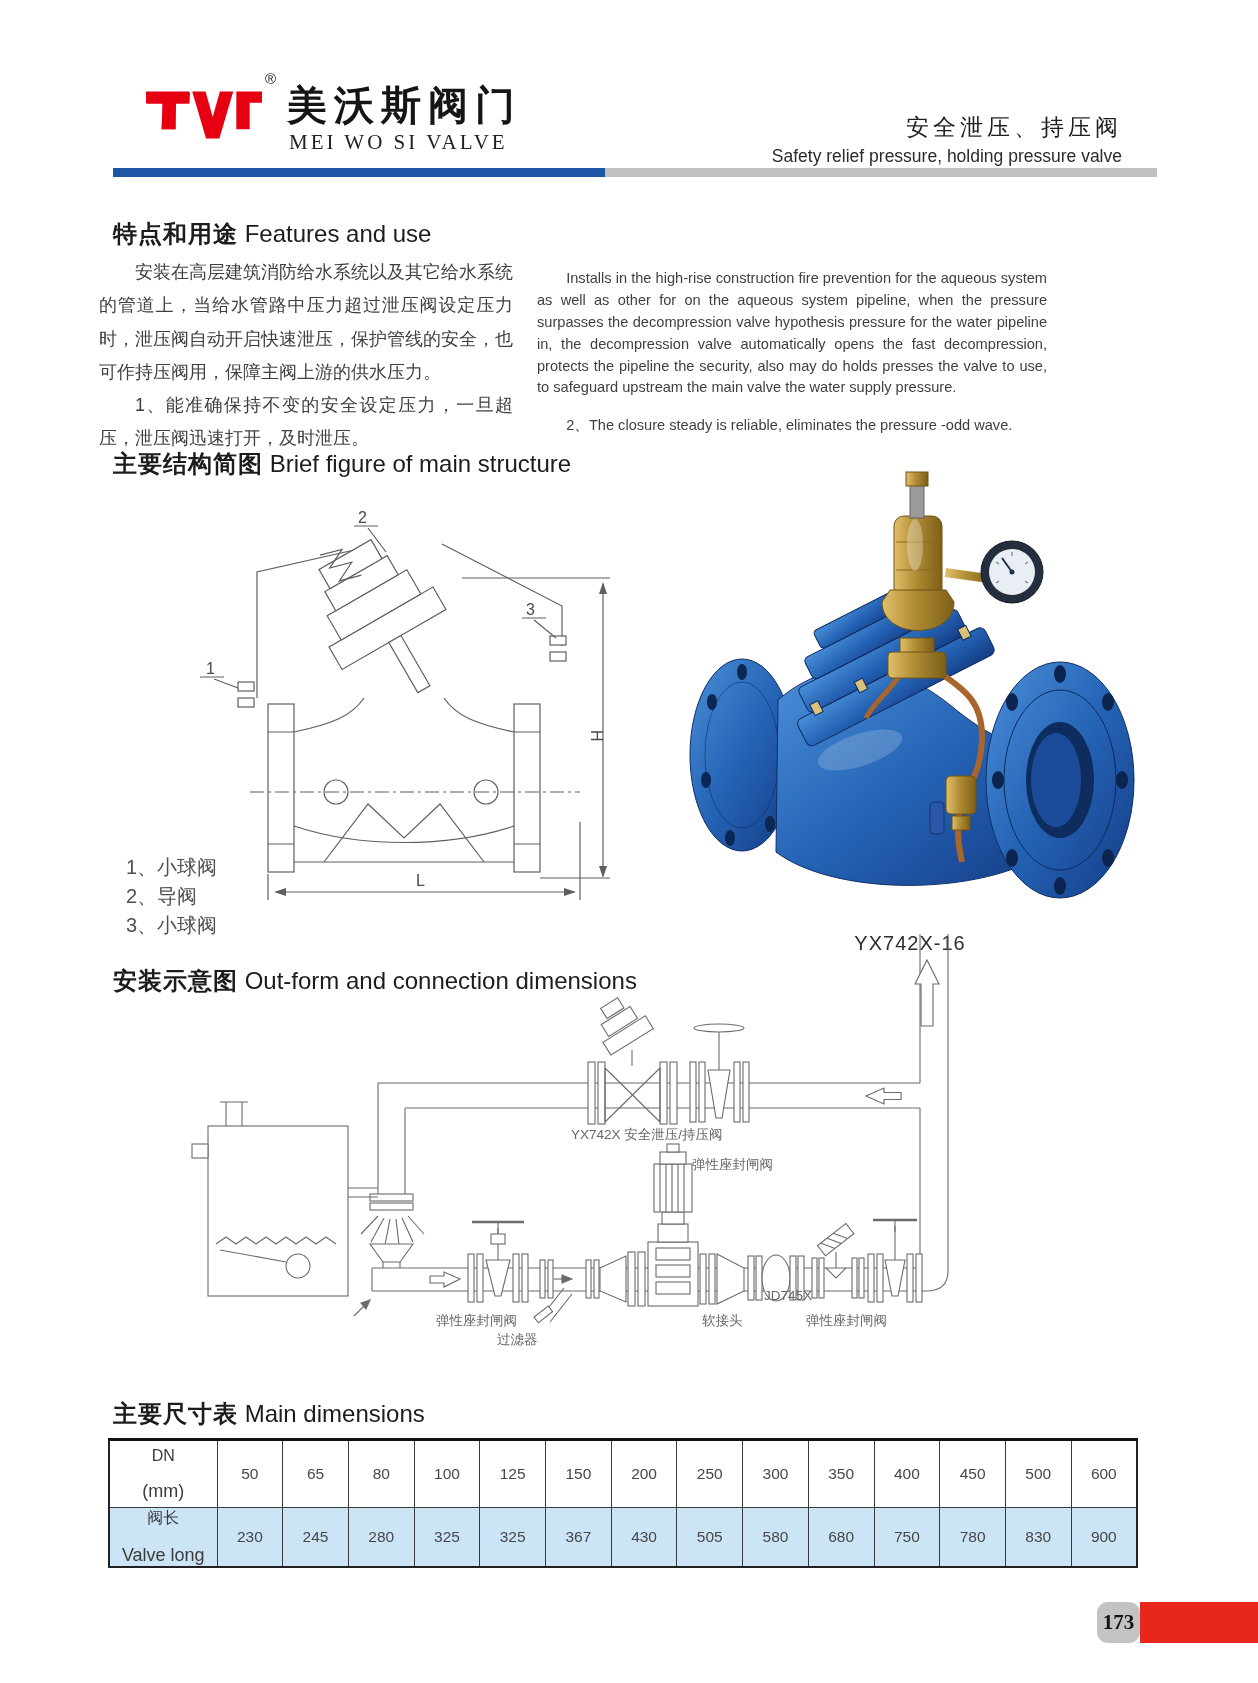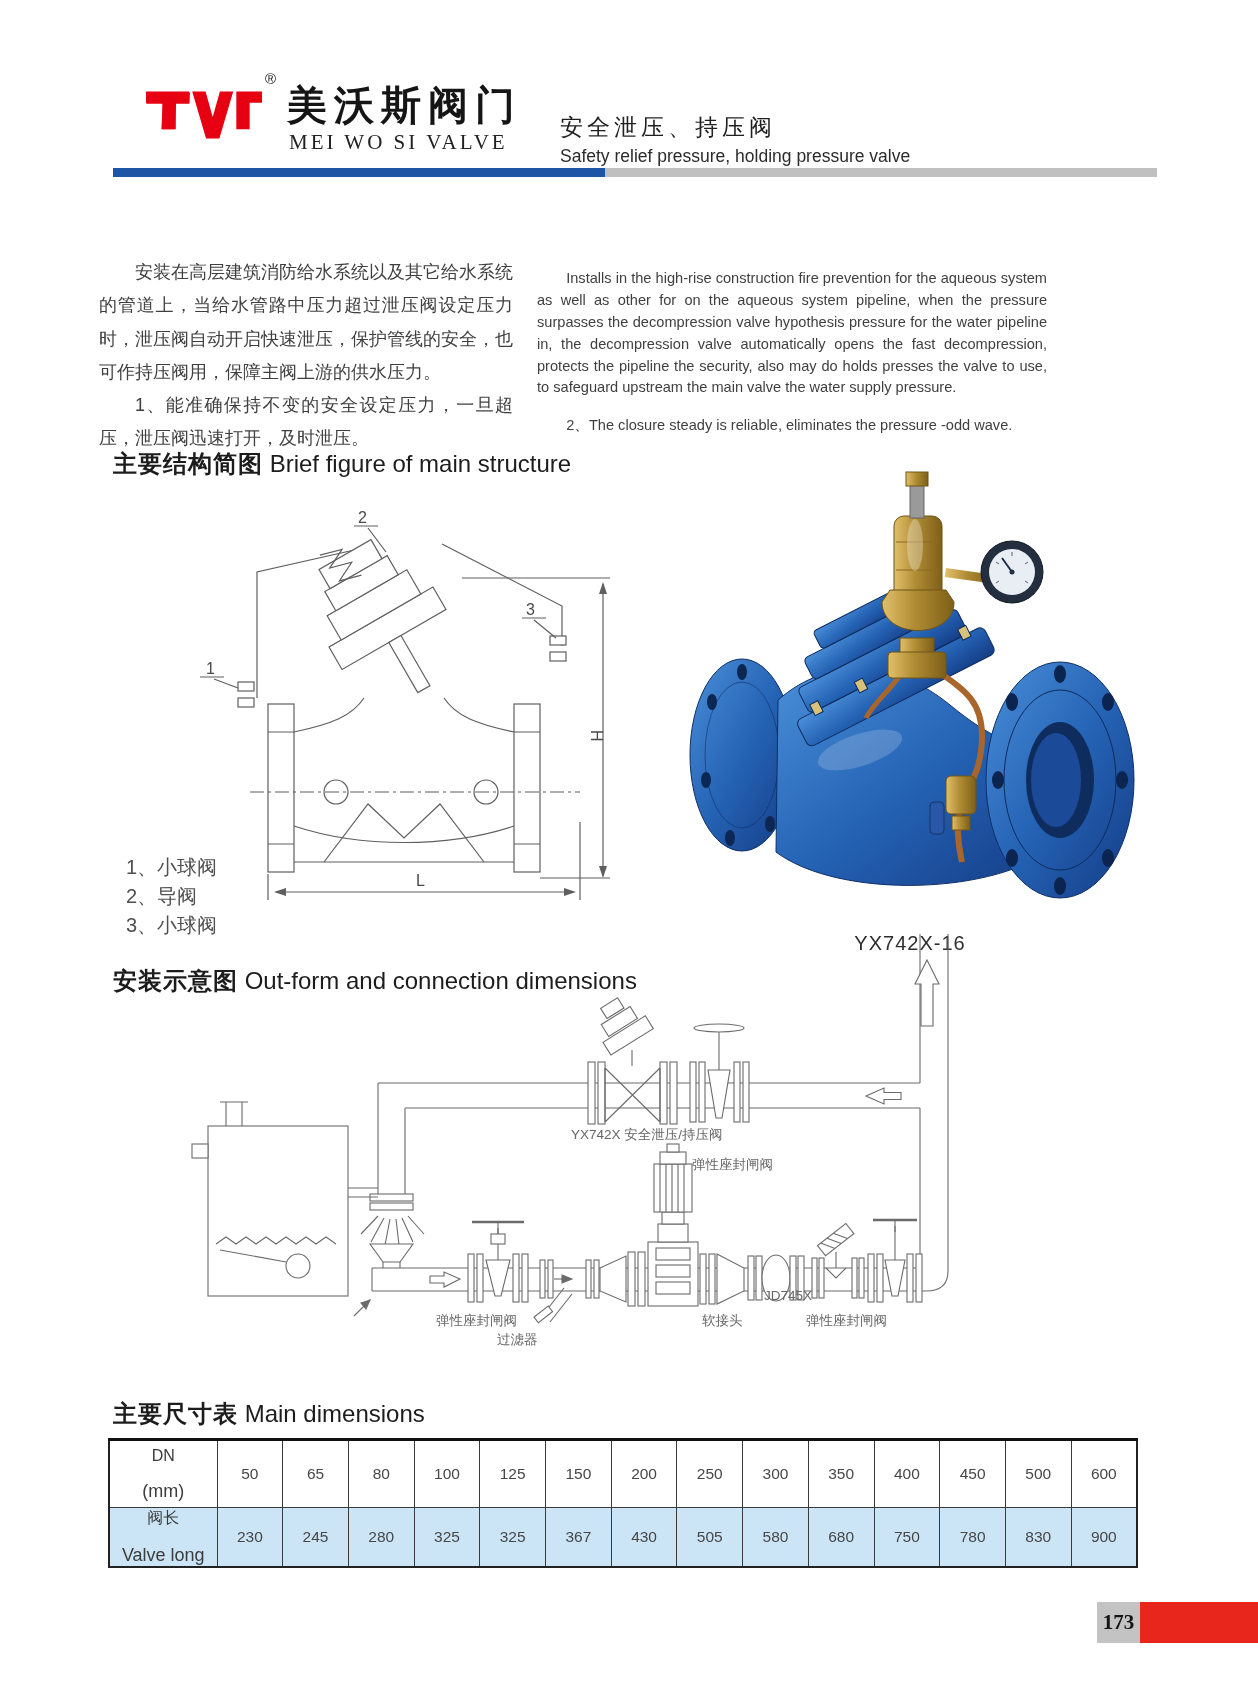--- a/index.html
+++ b/index.html
@@ -3,21 +3,21 @@
 <meta charset="utf-8">
 <style>
   html,body{margin:0;padding:0;background:#e8e8e8;}
   .page{position:relative;width:1258px;height:1683px;margin:0 auto;background:#ffffff;
         font-family:"Liberation Sans",sans-serif;color:#3d3d3d;overflow:hidden;}
   .abs{position:absolute;}
   
   .brand-cn{font-family:"Liberation Serif",serif;font-weight:bold;font-size:40px;letter-spacing:7px;color:#151515;}
   .brand-en{font-family:"Liberation Serif",serif;font-size:21px;letter-spacing:3px;color:#222;}
   .reg{font-size:15px;color:#222;}
-  .title-blk{}
+  .title-blk{text-align:right;}
   .title-cn{font-size:23px;letter-spacing:4px;color:#1f1f1f;}
   .title-en{font-size:17.5px;color:#2b2b2b;margin-top:3px;}
   .bar{height:9px;}
   
   .sec-h{font-size:24px;color:#1c1c1c;white-space:nowrap;}
   .sec-h .cn{font-weight:bold;letter-spacing:1px;}
   .sec-h .en{font-weight:normal;}
   
   .cn-col{width:414px;font-size:18px;line-height:1.85;text-align:justify;color:#3f3f3f;}
   .cn-col p{margin:0;text-indent:2em;}
@@ -33,21 +33,21 @@
              border:2px solid #222;border-top:3px solid #111;}
   table.dims td{border:1px solid #3a3a3a;text-align:center;vertical-align:middle;
                 font-size:15.5px;color:#474747;padding:0;}
   table.dims tr.r1 td{height:66px;background:#fff;}
   table.dims tr.r2 td{height:56px;background:#cbe5f7;}
   table.dims td.hd{background:#c3e1f5;color:#3c3c3c;}
   td.hd .l1{display:block;font-size:16px;}
   td.hd .l2{display:block;font-size:18px;margin-top:16px;}
   
   .pg-gray{width:43px;height:41px;background:#c3c3c3;text-align:center;line-height:41px;
-           font-family:"Liberation Serif",serif;font-weight:bold;font-size:21px;color:#151515;}
+           font-family:"Liberation Serif",serif;font-weight:bold;font-size:21px;color:#151515;border-radius:11px;}
   .pg-red{width:119px;height:41px;}
 </style>
 </head>
 <body>
 
 <div class="page">
 
   <svg class="abs" style="left:145px;top:88px;" width="118" height="54" viewBox="0 0 230 100">
     <g fill="#e60012" transform="skewX(-3)">
       <polygon points="4,6 88,6 88,28 62,28 62,78 36,78 36,28 4,28 4,6" transform="matrix(1,0,0,1,0,0)"></polygon>
@@ -63,20 +63,24 @@
   <div class="abs brand-en" style="left:289px;top:130px;">MEI WO SI VALVE</div>
 
   <div class="abs title-blk" style="left:560px;top:112px;width:562px;">
     <div class="title-cn">安全泄压、持压阀</div>
     <div class="title-en">Safety relief pressure, holding pressure valve</div>
   </div>
 
   <div class="abs bar" style="left:113px;top:168px;width:492px;background:#1e55a4;"></div>
   <div class="abs bar" style="left:605px;top:168px;width:552px;background:#c0c0c0;"></div>
 
+  <div class="abs sec-h" style="left:113px;top:218px;">
+    <span class="cn">特点和用途</span>
+    <span class="en">Features and use</span>
+  </div>
   <div class="abs cn-col" style="left:99px;top:256px;">
     <p>安装在高层建筑消防给水系统以及其它给水系统的管道上，当给水管路中压力超过泄压阀设定压力时，泄压阀自动开启快速泄压，保护管线的安全，也可作持压阀用，保障主阀上游的供水压力。</p>
     <p>1、能准确保持不变的安全设定压力，一旦超压，泄压阀迅速打开，及时泄压。</p>
   </div>
   <div class="abs en-col" style="left:521px;top:252px;">
     <p>Installs in the high-rise construction fire prevention for the aqueous system as well as other for on the aqueous system pipeline, when the pressure surpasses the decompression valve hypothesis pressure for the water pipeline in, the decompression valve automatically opens the fast decompression, protects the pipeline the security, also may do holds presses the valve to use, to safeguard upstream the main valve the water supply pressure.</p>
     <p>2、The closure steady is reliable, eliminates the pressure -odd wave.</p>
   </div>
 
   <div class="abs sec-h" style="left:113px;top:448px;">

